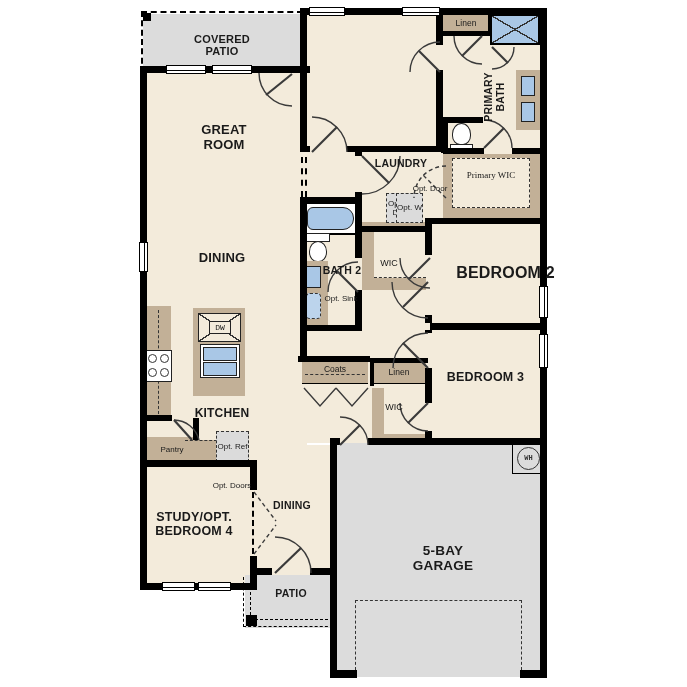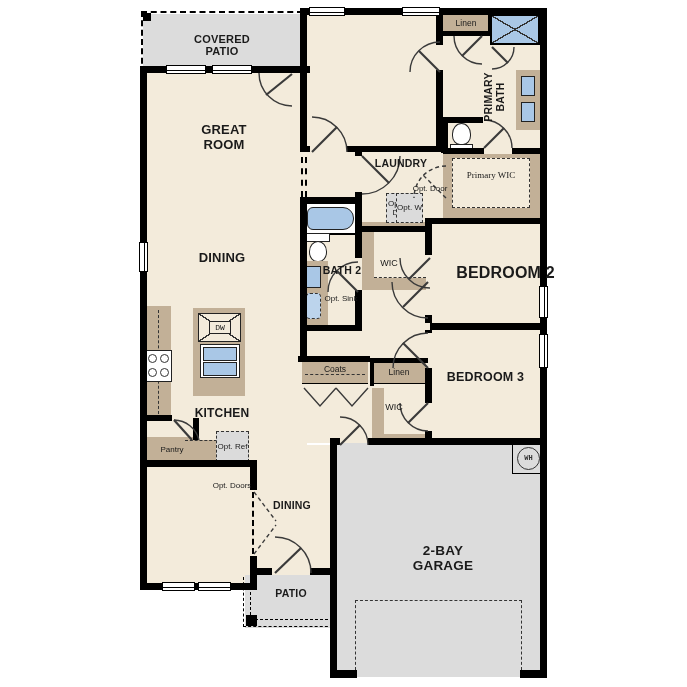--- a/index.html
+++ b/index.html
@@ -246,17 +246,18 @@
   <div class="sm" style="left:324px;top:294px;width:34px;">Opt. Sink</div>
   <div class="sm" style="left:374px;top:258px;width:30px;font-size:9px;">WIC</div>
   <div class="lbl" style="left:448px;top:264px;width:115px;font-size:16px;">BEDROOM 2</div>
   <div class="sm" style="left:305px;top:364px;width:60px;font-size:8.5px;">Coats</div>
   <div class="sm" style="left:372px;top:367px;width:54px;font-size:8.5px;">Linen</div>
   <div class="sm" style="left:379px;top:402px;width:30px;font-size:9px;">WIC</div>
   <div class="lbl" style="left:428px;top:370px;width:115px;font-size:12.5px;">BEDROOM 3</div>
   <div class="lbl" style="left:172px;top:407px;width:100px;font-size:12px;">KITCHEN</div>
   <div class="sm" style="left:147px;top:445px;width:50px;">Pantry</div>
   <div class="sm" style="left:210px;top:481px;width:44px;">Opt. Doors</div>
+  <div class="lbl" style="left:133px;top:510px;width:122px;font-size:12.5px;">STUDY/OPT. BEDROOM 4</div>
   <div class="lbl" style="left:262px;top:500px;width:60px;font-size:10.5px;">DINING</div>
   <div class="lbl" style="left:261px;top:588px;width:60px;font-size:10.5px;">PATIO</div>
-  <div class="lbl" style="left:393px;top:543px;width:100px;font-size:13.5px;">2-BAY GARAGE</div>
+  <div class="lbl" style="left:393px;top:543px;width:100px;font-size:13.5px;">5-BAY GARAGE</div>
 
 </div>
 
 </body></html>

